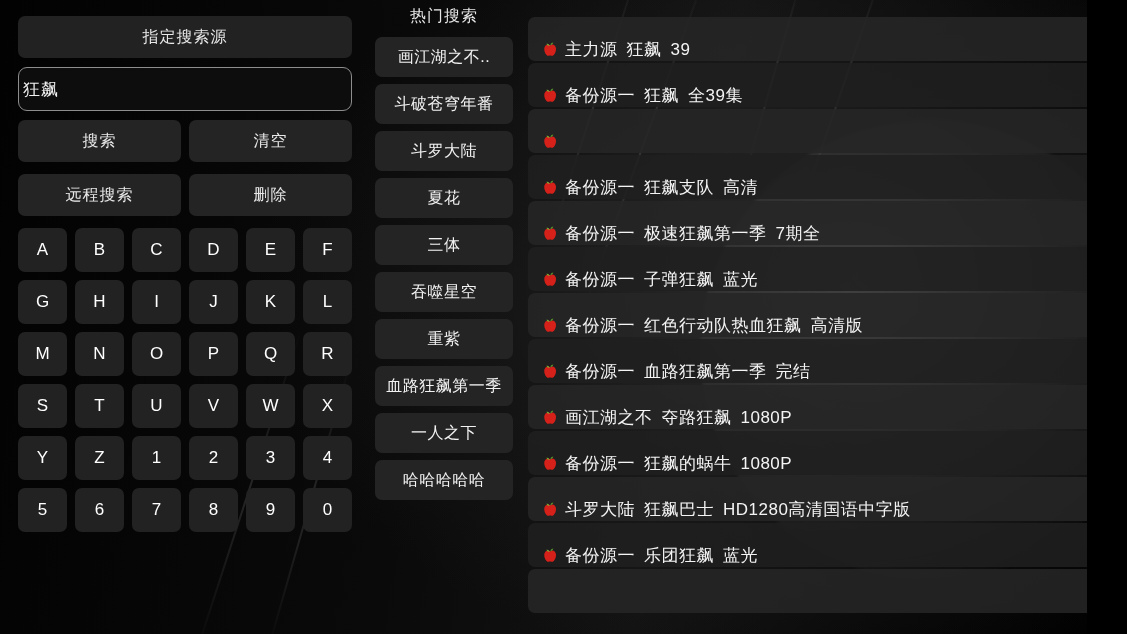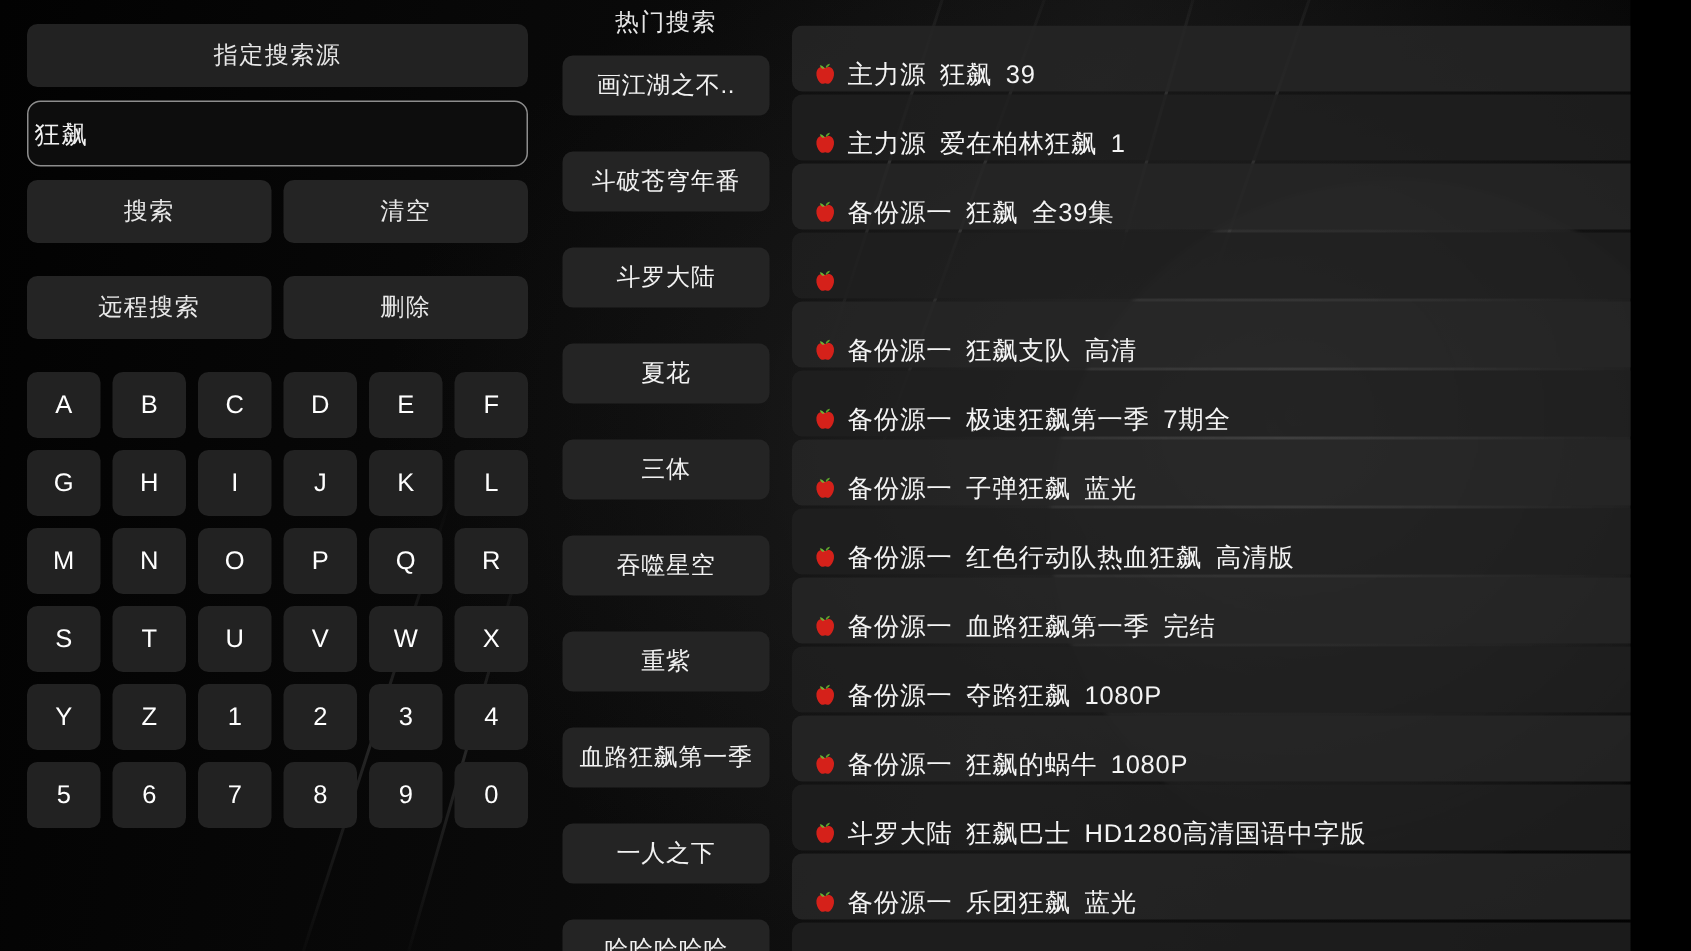--- a/index.html
+++ b/index.html
@@ -94,21 +94,21 @@
     font-family: "Liberation Sans", "DejaVu Sans", sans-serif;
     padding: 0 4px;
     margin-bottom: 9px;
     outline: none;
     letter-spacing: 1px;
   }
 
   .btn-row {
     display: flex;
     gap: 8px;
-    margin-bottom: 22px;
+    margin-bottom: 12px;
   }
   .btn-row .btn {
     flex: 1;
     height: 42px;
   }
 
   .keypad {
     display: grid;
     grid-template-columns: repeat(6, 1fr);
     gap: 8px;
@@ -149,21 +149,21 @@
   .hot-item {
     width: 100%;
     height: 40px;
     background: #242424;
     border-radius: 7px;
     color: #f2f2f2;
     font-size: 16px;
     display: flex;
     align-items: center;
     justify-content: center;
-    margin-bottom: 24px;
+    margin-bottom: 7px;
     cursor: pointer;
     user-select: none;
     letter-spacing: 0.5px;
     white-space: nowrap;
     overflow: hidden;
   }
 
   
   .results {
     position: absolute;
@@ -328,29 +328,20 @@
           </svg></span>
         <span class="result-text">主力源 狂飙 39</span>
       </div>
       <div class="result-row">
         <span class="apple-icon"><svg viewBox="0 0 24 24" xmlns="http://www.w3.org/2000/svg">
             <path d="M12.5 5.4c-1.1-.9-2.6-1.1-3.9-.6C6.9 5.5 5.6 7.3 5.4 9.4c-.3 3 1 6.2 2.9 8.2 .8.9 1.9 1.4 2.9 1.1 .6-.2 1-.4 1.6-.4 .6 0 1 .2 1.6.4 1 .3 2.1-.2 2.9-1.1 1.9-2 3.2-5.2 2.9-8.2-.2-2.1-1.5-3.9-3.2-4.6-1.3-.5-2.8-.3-3.9.6-.1.1-.3.1-.6 0z" fill="#d5211a"></path>
             <path d="M12.5 5.4c-1-.8-2.3-1-3.5-.7 .9 1 2.1 1.6 3.4 1.7 .1-.3 .1-.7 .1-1z" fill="#ee3a2e"></path>
             <path d="M14.6 4.6c1.1-.6 1.9-1.6 2.2-2.8-1.4.1-2.7 1-3.3 2.2-.2.4-.3.9-.3 1.3 .5 0 1-.2 1.4-.7z" fill="#5aa02c"></path>
             <path d="M11.6 4.9C10.8 3.9 9.6 3.3 8.3 3.2c.2 1.1 .9 2.1 1.9 2.6 .4.2 .9.3 1.4.3 .1-.4 .1-.8 0-1.2z" fill="#6ab633"></path>
           </svg></span>
-        <span class="result-text">主力源 爱在柏林狂飙 1</span>
-      </div>
-      <div class="result-row">
-        <span class="apple-icon"><svg viewBox="0 0 24 24" xmlns="http://www.w3.org/2000/svg">
-            <path d="M12.5 5.4c-1.1-.9-2.6-1.1-3.9-.6C6.9 5.5 5.6 7.3 5.4 9.4c-.3 3 1 6.2 2.9 8.2 .8.9 1.9 1.4 2.9 1.1 .6-.2 1-.4 1.6-.4 .6 0 1 .2 1.6.4 1 .3 2.1-.2 2.9-1.1 1.9-2 3.2-5.2 2.9-8.2-.2-2.1-1.5-3.9-3.2-4.6-1.3-.5-2.8-.3-3.9.6-.1.1-.3.1-.6 0z" fill="#d5211a"></path>
-            <path d="M12.5 5.4c-1-.8-2.3-1-3.5-.7 .9 1 2.1 1.6 3.4 1.7 .1-.3 .1-.7 .1-1z" fill="#ee3a2e"></path>
-            <path d="M14.6 4.6c1.1-.6 1.9-1.6 2.2-2.8-1.4.1-2.7 1-3.3 2.2-.2.4-.3.9-.3 1.3 .5 0 1-.2 1.4-.7z" fill="#5aa02c"></path>
-            <path d="M11.6 4.9C10.8 3.9 9.6 3.3 8.3 3.2c.2 1.1 .9 2.1 1.9 2.6 .4.2 .9.3 1.4.3 .1-.4 .1-.8 0-1.2z" fill="#6ab633"></path>
-          </svg></span>
         <span class="result-text">备份源一 狂飙 全39集</span>
       </div>
       <div class="result-row">
         <span class="apple-icon"><svg viewBox="0 0 24 24" xmlns="http://www.w3.org/2000/svg">
             <path d="M12.5 5.4c-1.1-.9-2.6-1.1-3.9-.6C6.9 5.5 5.6 7.3 5.4 9.4c-.3 3 1 6.2 2.9 8.2 .8.9 1.9 1.4 2.9 1.1 .6-.2 1-.4 1.6-.4 .6 0 1 .2 1.6.4 1 .3 2.1-.2 2.9-1.1 1.9-2 3.2-5.2 2.9-8.2-.2-2.1-1.5-3.9-3.2-4.6-1.3-.5-2.8-.3-3.9.6-.1.1-.3.1-.6 0z" fill="#d5211a"></path>
             <path d="M12.5 5.4c-1-.8-2.3-1-3.5-.7 .9 1 2.1 1.6 3.4 1.7 .1-.3 .1-.7 .1-1z" fill="#ee3a2e"></path>
             <path d="M14.6 4.6c1.1-.6 1.9-1.6 2.2-2.8-1.4.1-2.7 1-3.3 2.2-.2.4-.3.9-.3 1.3 .5 0 1-.2 1.4-.7z" fill="#5aa02c"></path>
             <path d="M11.6 4.9C10.8 3.9 9.6 3.3 8.3 3.2c.2 1.1 .9 2.1 1.9 2.6 .4.2 .9.3 1.4.3 .1-.4 .1-.8 0-1.2z" fill="#6ab633"></path>
           </svg></span>
       </div>
@@ -399,21 +390,21 @@
           </svg></span>
         <span class="result-text">备份源一 血路狂飙第一季 完结</span>
       </div>
       <div class="result-row">
         <span class="apple-icon"><svg viewBox="0 0 24 24" xmlns="http://www.w3.org/2000/svg">
             <path d="M12.5 5.4c-1.1-.9-2.6-1.1-3.9-.6C6.9 5.5 5.6 7.3 5.4 9.4c-.3 3 1 6.2 2.9 8.2 .8.9 1.9 1.4 2.9 1.1 .6-.2 1-.4 1.6-.4 .6 0 1 .2 1.6.4 1 .3 2.1-.2 2.9-1.1 1.9-2 3.2-5.2 2.9-8.2-.2-2.1-1.5-3.9-3.2-4.6-1.3-.5-2.8-.3-3.9.6-.1.1-.3.1-.6 0z" fill="#d5211a"></path>
             <path d="M12.5 5.4c-1-.8-2.3-1-3.5-.7 .9 1 2.1 1.6 3.4 1.7 .1-.3 .1-.7 .1-1z" fill="#ee3a2e"></path>
             <path d="M14.6 4.6c1.1-.6 1.9-1.6 2.2-2.8-1.4.1-2.7 1-3.3 2.2-.2.4-.3.9-.3 1.3 .5 0 1-.2 1.4-.7z" fill="#5aa02c"></path>
             <path d="M11.6 4.9C10.8 3.9 9.6 3.3 8.3 3.2c.2 1.1 .9 2.1 1.9 2.6 .4.2 .9.3 1.4.3 .1-.4 .1-.8 0-1.2z" fill="#6ab633"></path>
           </svg></span>
-        <span class="result-text">备份源一 夺路狂飙 1080P</span>
+        <span class="result-text">画江湖之不 夺路狂飙 1080P</span>
       </div>
       <div class="result-row">
         <span class="apple-icon"><svg viewBox="0 0 24 24" xmlns="http://www.w3.org/2000/svg">
             <path d="M12.5 5.4c-1.1-.9-2.6-1.1-3.9-.6C6.9 5.5 5.6 7.3 5.4 9.4c-.3 3 1 6.2 2.9 8.2 .8.9 1.9 1.4 2.9 1.1 .6-.2 1-.4 1.6-.4 .6 0 1 .2 1.6.4 1 .3 2.1-.2 2.9-1.1 1.9-2 3.2-5.2 2.9-8.2-.2-2.1-1.5-3.9-3.2-4.6-1.3-.5-2.8-.3-3.9.6-.1.1-.3.1-.6 0z" fill="#d5211a"></path>
             <path d="M12.5 5.4c-1-.8-2.3-1-3.5-.7 .9 1 2.1 1.6 3.4 1.7 .1-.3 .1-.7 .1-1z" fill="#ee3a2e"></path>
             <path d="M14.6 4.6c1.1-.6 1.9-1.6 2.2-2.8-1.4.1-2.7 1-3.3 2.2-.2.4-.3.9-.3 1.3 .5 0 1-.2 1.4-.7z" fill="#5aa02c"></path>
             <path d="M11.6 4.9C10.8 3.9 9.6 3.3 8.3 3.2c.2 1.1 .9 2.1 1.9 2.6 .4.2 .9.3 1.4.3 .1-.4 .1-.8 0-1.2z" fill="#6ab633"></path>
           </svg></span>
         <span class="result-text">备份源一 狂飙的蜗牛 1080P</span>
       </div>

